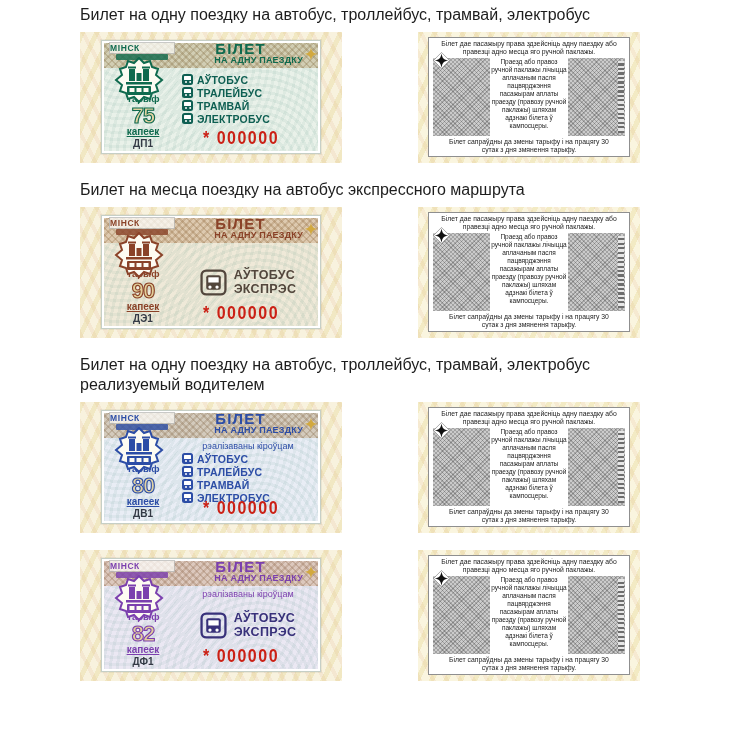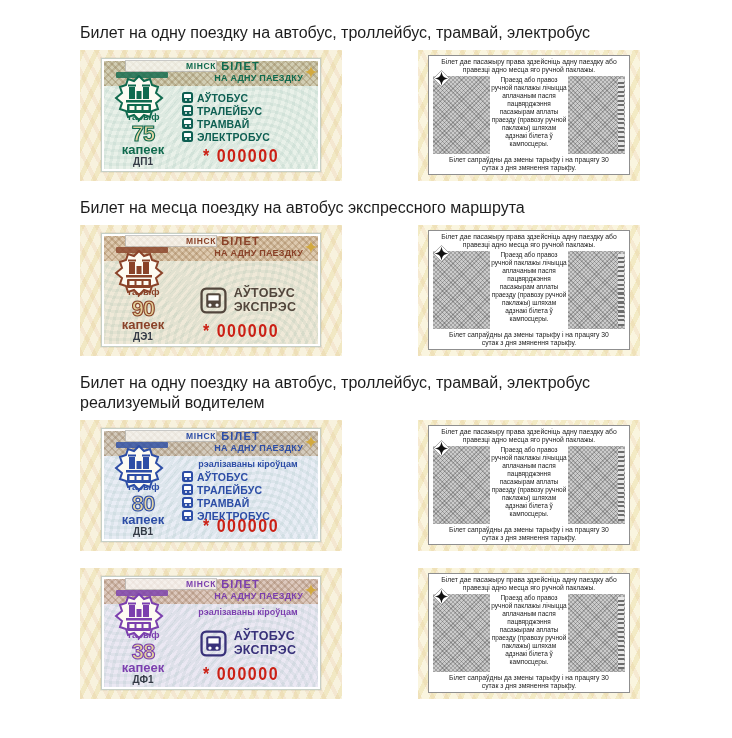--- a/index.html
+++ b/index.html
@@ -1,17 +1,17 @@
 <!DOCTYPE html>
 <html><head>
 <meta charset="utf-8">
 <style>
   html,body{margin:0;padding:0;background:#ffffff;}
   body{width:732px;height:738px;font-family:"Liberation Sans",sans-serif;-webkit-font-smoothing:antialiased;}
-  .page{padding:5px 0 0 80px;margin-top:18px;}
+  .page{padding:5px 0 0 80px;}
   .section{margin-bottom:17px;}
   .heading{font-size:16px;line-height:20px;color:#1d1d1d;max-width:585px;margin:0 0 7px 0;}
   .row{display:flex;gap:76px;}
 
   
   .scan{position:relative;height:131px;flex:none;overflow:hidden;}
   .front{width:262px;background:#f8f2de;}
   .back{width:222px;background:#faf5df;}
   .scan::before{content:"";position:absolute;inset:0;
     background:
@@ -19,52 +19,52 @@
       repeating-linear-gradient(63deg, rgba(219,157,118,.13) 0 4px, transparent 4px 12px);}
   
   .card{position:absolute;left:21px;right:21px;top:8px;bottom:9px;background:#fff;
     border:1px solid #c6cfc6;box-shadow:0 0 0 1px rgba(0,0,0,.05);}
   .band{position:absolute;left:2px;right:2px;top:2px;height:25px;background:#e7d9bf;overflow:hidden;}
   .band::before{content:"";position:absolute;inset:0;
     background:
       repeating-linear-gradient(45deg, rgba(151,116,72,.30) 0 2px, transparent 2px 5px),
       repeating-linear-gradient(-45deg, rgba(151,116,72,.26) 0 2px, transparent 2px 5px);}
   .band::after{content:"";position:absolute;inset:0;background:var(--ac);opacity:.10;}
-  .city{position:absolute;left:23px;top:1px;width:64px;z-index:3;text-align:right;
+  .city{position:absolute;left:7px;top:1px;width:64px;z-index:3;text-align:left;
     font-size:8.5px;line-height:10px;font-weight:bold;letter-spacing:.6px;color:var(--ac);
-    background:rgba(255,255,252,.72);border:1px solid rgba(40,40,40,.25);padding-left:26px;}
+    background:rgba(255,255,252,.72);border:1px solid rgba(40,40,40,.25);}
   .plaque{position:absolute;left:14px;top:13px;width:52px;height:6px;z-index:3;
     background:var(--ac);opacity:.8;border-radius:1px;}
   .thead{position:absolute;left:76px;right:17px;top:2px;z-index:3;text-align:center;
     color:var(--ac);font-weight:bold;}
-  .h1{font-size:11px;line-height:11px;letter-spacing:1.2px;}
+  .h1{font-size:15px;line-height:11px;letter-spacing:1.2px;}
   .h2{font-size:9px;line-height:10px;letter-spacing:.2px;margin-top:1px;text-align:right;}
   .goldstar{position:absolute;right:2px;top:6px;width:14px;height:14px;z-index:3;}
   .emblem{position:absolute;left:12px;top:16px;width:50px;height:46px;z-index:4;color:var(--ac);}
   .tbody{position:absolute;left:2px;right:2px;top:27px;bottom:2px;background:var(--body);}
   .tbody::before{content:"";position:absolute;inset:0;
     background:
       repeating-radial-gradient(circle at 72% 115%, rgba(10,100,80,.06) 0 3px, transparent 3px 7px),
       repeating-radial-gradient(circle at 8% -25%, rgba(10,100,80,.05) 0 3px, transparent 3px 7px);}
   .leftcol{position:absolute;left:2px;top:26px;width:74px;text-align:center;color:var(--ac);z-index:2;}
   .tariff{font-size:9.5px;line-height:10px;font-weight:bold;}
   .price{font-family:Liberation Sans, sans-serif;font-size:22px;line-height:23px;font-weight:bold;
     color:var(--numf);-webkit-text-stroke:1.1px var(--ac);text-shadow:0 0 .6px var(--ac);letter-spacing:-1px;}
-  .unit{font-size:13px;line-height:10px;font-weight:bold;}
+  .unit{font-size:10px;line-height:10px;font-weight:bold;text-decoration:underline;}
   .seriesrow{position:absolute;left:9px;bottom:2px;width:60px;z-index:2;display:flex;
     justify-content:center;font-size:10px;font-weight:bold;color:#333a45;}
   .rightcol{position:absolute;left:78px;right:4px;top:6px;bottom:0;z-index:2;}
   .modes{display:flex;flex-direction:column;gap:2px;}
   .mrow{display:flex;align-items:center;gap:4px;height:11px;}
   .mico{width:11px;height:11px;border-radius:2.5px;background:var(--mode);position:relative;flex:none;}
   .mico::before{content:"";position:absolute;left:2px;right:2px;top:2px;height:3.5px;background:#fff;border-radius:.5px;}
   .mico::after{content:"";position:absolute;left:2.5px;bottom:1.8px;width:2.2px;height:2.2px;border-radius:50%;
     background:#fff;box-shadow:4.2px 0 0 #fff;}
   .mlabel{font-size:10.5px;font-weight:bold;color:var(--mode);letter-spacing:.2px;white-space:nowrap;}
-  .subtitle{text-align:center;font-size:9px;font-weight:bold;color:var(--ac);margin:-3px 0 0 0;}
+  .subtitle{text-align:center;font-size:9px;font-weight:normal;color:var(--ac);margin:-3px 0 0 0;}
   .express{display:flex;align-items:center;justify-content:center;gap:7px;margin-top:12px;}
   .no-sub .express{margin-top:19px;}
   .eico{width:27px;height:27px;color:var(--mode);flex:none;}
   .elabel{font-size:12.5px;line-height:14px;font-weight:bold;color:var(--mode);letter-spacing:.3px;}
   .serial{position:absolute;left:-14px;right:0;bottom:4px;text-align:center;color:var(--ser);
     font-size:16px;font-weight:bold;letter-spacing:1.5px;transform:scaleY(1.18);white-space:nowrap;}
 
   
   .bcard{position:absolute;left:10px;right:10px;top:5px;bottom:6px;background:#fff;
     border:1px solid #8f8f8f;padding:2px 2px;display:flex;flex-direction:column;}
@@ -360,21 +360,21 @@
             </g>
             <g fill="#fdfbf2">
               <rect x="15.5" y="31" width="5" height="4"></rect>
                 <rect x="22.5" y="31" width="5" height="4"></rect>
                 <rect x="29.5" y="31" width="5" height="4"></rect>
             </g>
           </svg>
           <div class="tbody">
             <div class="leftcol">
               <div class="tariff">Тарыф</div>
-              <div class="price">38</div>
+              <div class="price">82</div>
               <div class="unit">капеек</div>
             </div>
             <div class="seriesrow">
               <span>ДФ</span>
               <span>1</span>
             </div>
             <div class="rightcol">
               <div class="subtitle">рэалізаваны кіроўцам</div>
               <div class="express">
                 <svg class="eico" viewBox="0 0 26 26">

